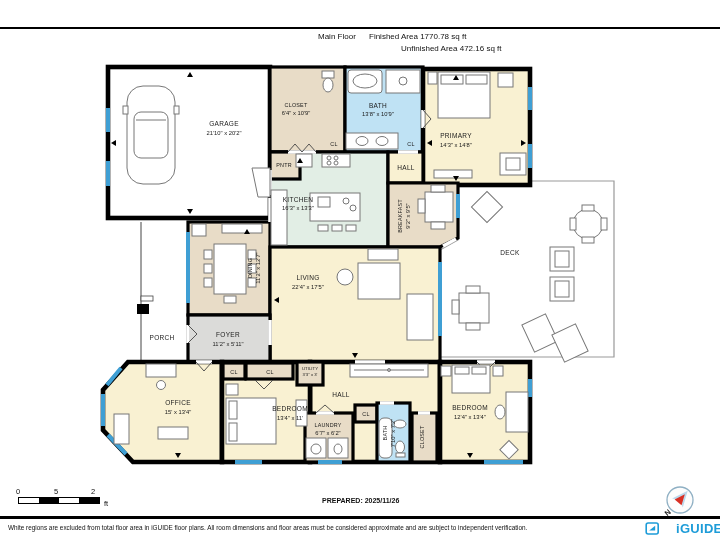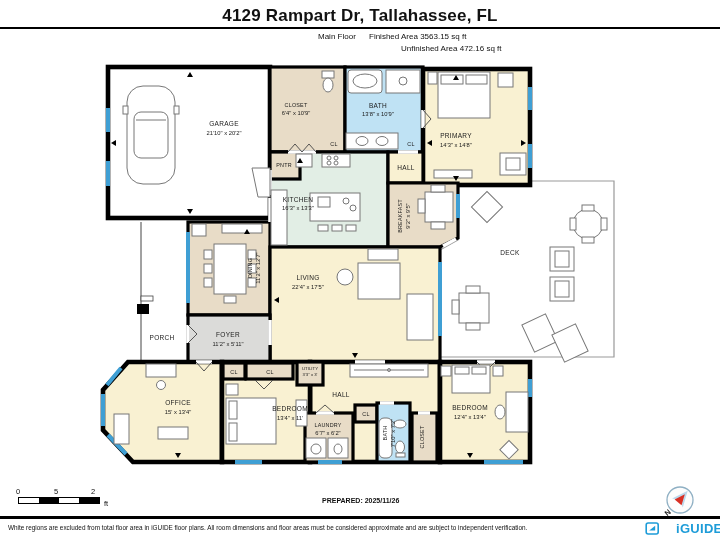--- a/index.html
+++ b/index.html
@@ -44,24 +44,23 @@
   .lbl{font-size:6.5px;letter-spacing:.3px;}
   .dim{font-size:5.8px;}
   .sm{font-size:5.4px;letter-spacing:.2px;}
   .xs{font-size:4.3px;}
 </style>
 </head>
 <body>
 
 <div id="page">
 
-  <div id="title" class="abs">4129 Rampart Dr, Tallahassee, FL</div>
   <div id="title-rule" class="abs"></div>
   <div id="floor-label" class="abs">Main Floor</div>
-  <div id="finished" class="abs">Finished Area 3563.15 sq ft</div>
+  <div id="finished" class="abs">Finished Area 1770.78 sq ft</div>
   <div id="unfinished" class="abs">Unfinished Area 472.16 sq ft</div>
 
   <svg id="plan-svg" class="abs" width="720" height="539" viewBox="0 0 720 539">
 
     <g>
       <polygon class="deckline" points="458,181 614,181 614,357 440,357 440,250 458,240"></polygon>
     </g>
     <g>
       <line x1="141" y1="222" x2="141" y2="360" stroke="#444" stroke-width="1"></line>
       <rect x="141" y="296" width="12" height="5" fill="#fff" stroke="#444" stroke-width="0.8"></rect>

